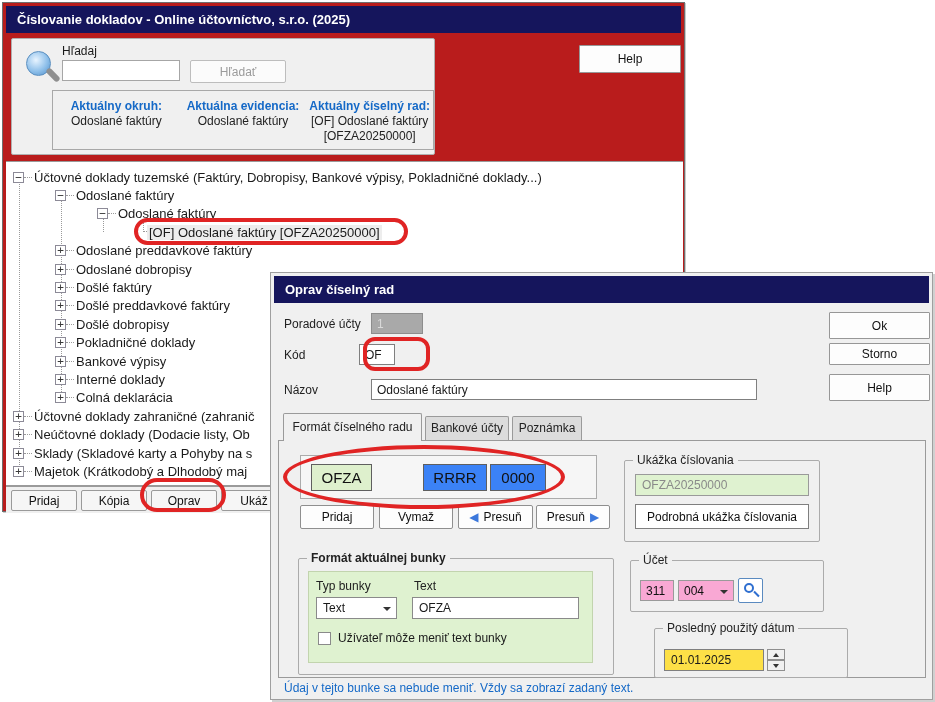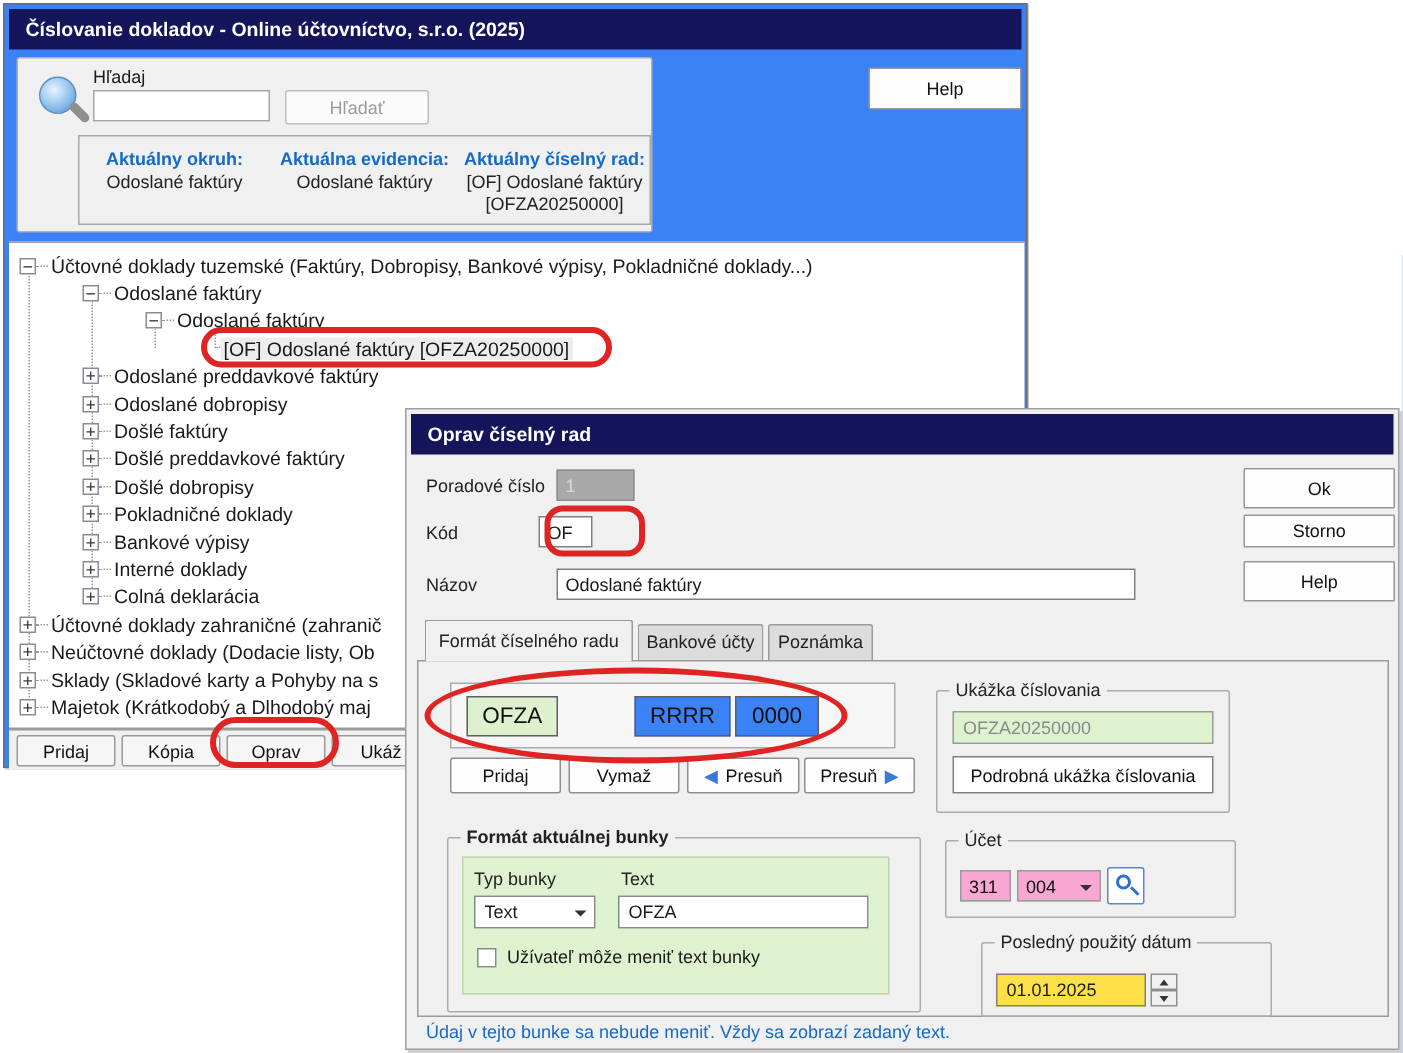--- a/index.html
+++ b/index.html
@@ -3,21 +3,21 @@
 <meta charset="utf-8">
 <style>
   * { box-sizing: border-box; margin: 0; padding: 0; }
   html,body { width: 935px; height: 702px; background: #ffffff; overflow: hidden;
     font-family: "Liberation Sans", sans-serif; font-size: 12px; color: #1a1a1a; position: relative; }
 
   .abs { position: absolute; }
 
   
   #main-window { left: 2px; top: 2px; width: 683px; height: 510px;
-    background: #3b82f6; border: 1px solid #6e6e6e; box-shadow: 1px 1px 0 #c9c9c9; z-index: 1; }
+    background: #b91c1c; border: 1px solid #6e6e6e; box-shadow: 1px 1px 0 #c9c9c9; z-index: 1; }
   .titlebar { position: absolute; left: 3px; top: 3px; right: 3px; height: 27px;
     background: #15155c; color: #fff; font-weight: bold; font-size: 13px;
     display: flex; align-items: center; padding-left: 11px; }
 
   #search-panel { left: 8px; top: 35px; width: 424px; height: 117px;
     border: 1px solid #b0b0b0; border-radius: 2px; background: #f0f0f0; }
   .mag-ball { position: absolute; left: 14px; top: 12px; width: 25px; height: 25px;
     border-radius: 50%; background: radial-gradient(circle at 9px 8px, #e8f4ff, #8fc0ea 55%, #4d8cc8);
     border: 1px solid #5a8fc0; }
   .mag-handle { position: absolute; left: 33px; top: 33px; width: 16px; height: 6px;
@@ -282,21 +282,21 @@
     </div>
 </div>
 
 <div class="red-oval" style="left:140px; top:478px; width:86px; height:34px;"></div>
 
 <div id="dialog" class="abs">
   <div class="titlebar">
     <span>Oprav číselný rad</span>
   </div>
 
-  <div class="dlabel" style="left:13px; top:44px;">Poradové číslo</div>
+  <div class="dlabel" style="left:13px; top:44px;">Poradové účty</div>
   <div class="dfield disabled" style="left:100px; top:40px; width:52px;">1</div>
 
   <div class="dlabel" style="left:13px; top:75px;">Kód</div>
   <div class="dfield" style="left:88px; top:71px; width:36px;">OF</div>
   <div class="red-oval" style="left:92px; top:64px; width:67px; height:34px; border-radius:12px; z-index:20;"></div>
 
   <div class="dlabel" style="left:13px; top:110px;">Názov</div>
   <div class="dfield" style="left:100px; top:106px; width:386px;">Odoslané faktúry</div>
 
   <button id="ok-btn" class="dlg-btn">Ok</button>

